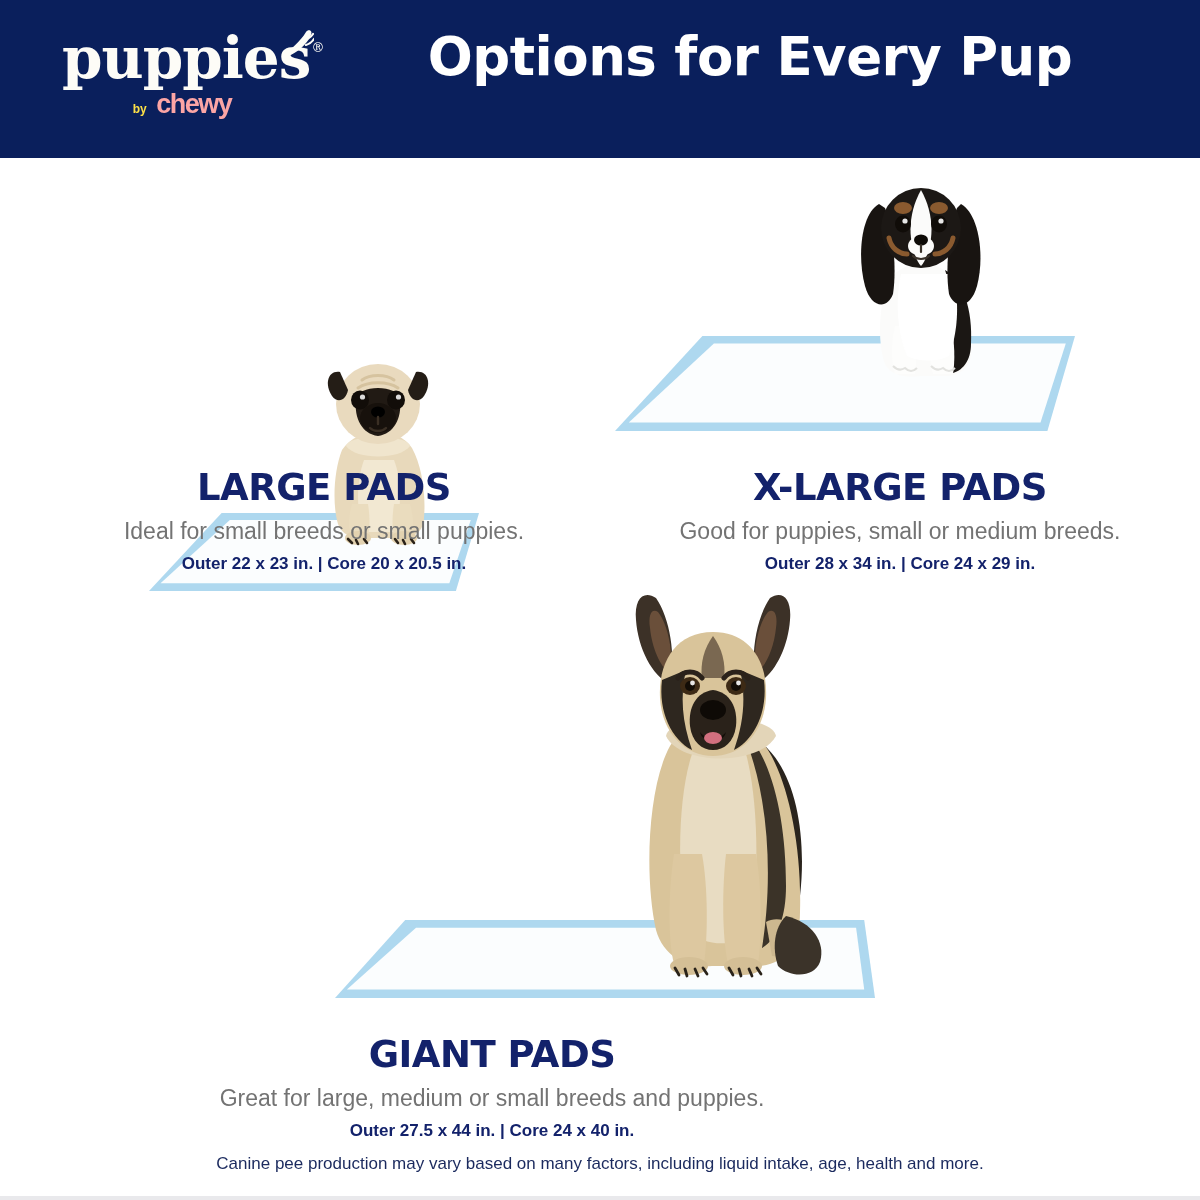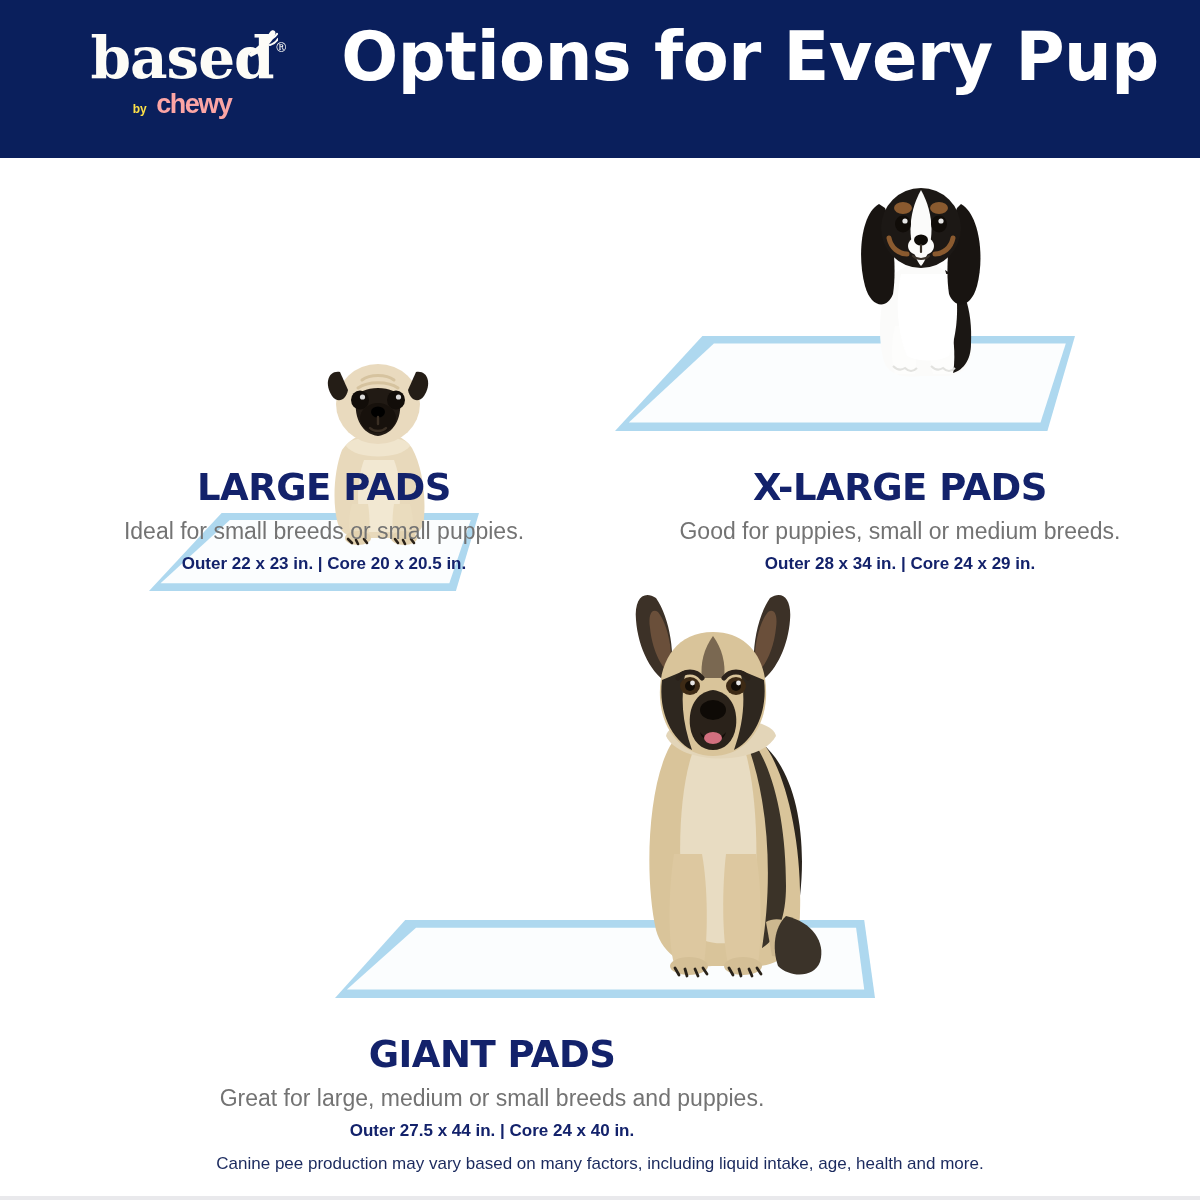--- a/index.html
+++ b/index.html
@@ -79,21 +79,21 @@
   .header-title {
     position: absolute;
     left: 320px;
     top: 0;
     width: 860px;
     height: 113px;
     display: flex;
     align-items: center;
     justify-content: center;
     color: #ffffff;
-    font-size: 67px;
+    font-size: 53px;
     font-weight: bold;
     letter-spacing: -0.5px;
     font-family: "DejaVu Sans", sans-serif;
   }
 
   
   .panel { position: absolute; }
   .panel-left   { left: 0;   top: 158px; width: 600px; height: 420px; margin-left: 24px; }
   .panel-right  { left: 600px; top: 158px; width: 600px; height: 420px; }
   .panel-bottom { left: 0;   top: 578px; width: 1200px; height: 560px; }
@@ -159,21 +159,21 @@
     background: #e9e9ec;
   }
 </style>
 </head>
 <body>
 
 <div class="header">
 
   <div class="logo-block">
     <div class="logo-frisco">
-      <span>based</span>
+      <span>puppies</span>
       <span class="reg">®</span>
       <svg class="tail" viewBox="0 0 34 30">
         <path d="M4 26 C10 22 20 14 26 4 C28 1 33 2 31 7 C27 17 16 25 7 29 Z" fill="#fdfcf7"></path>
         <path d="M24 12 C28 11 31 9 33 6" stroke="#fdfcf7" stroke-width="2.2" fill="none" stroke-linecap="round"></path>
         <path d="M26 17 C30 16 32 14 34 11" stroke="#fdfcf7" stroke-width="2.2" fill="none" stroke-linecap="round"></path>
       </svg>
     </div>
     <div class="logo-sub">
       <span class="logo-by">by</span>
       <span class="logo-chewy">chewy</span>

